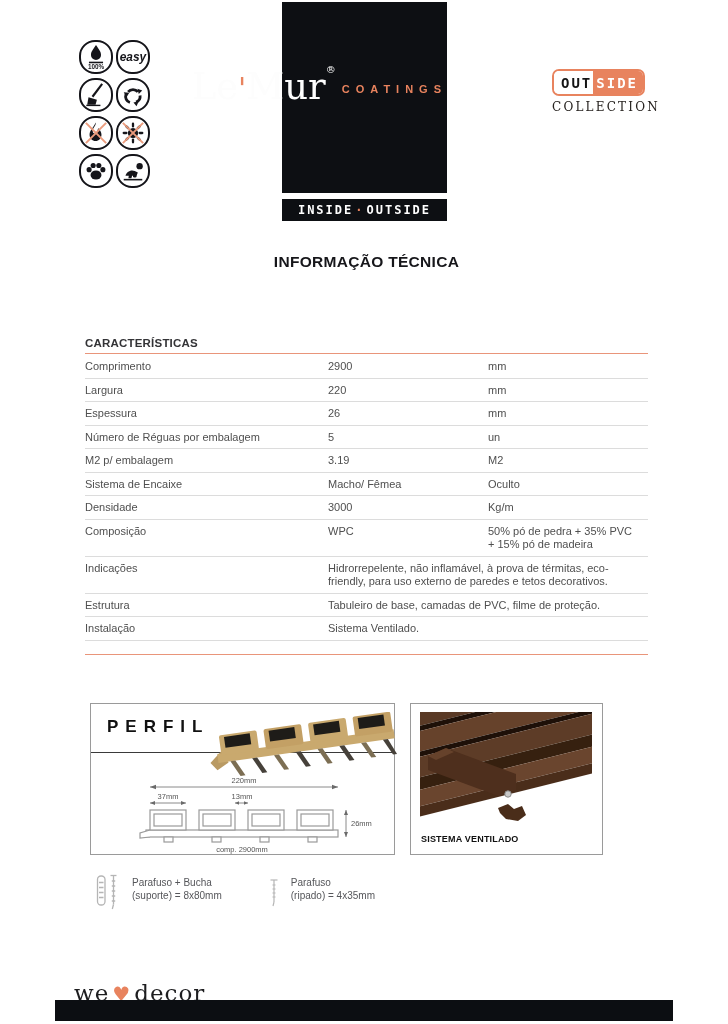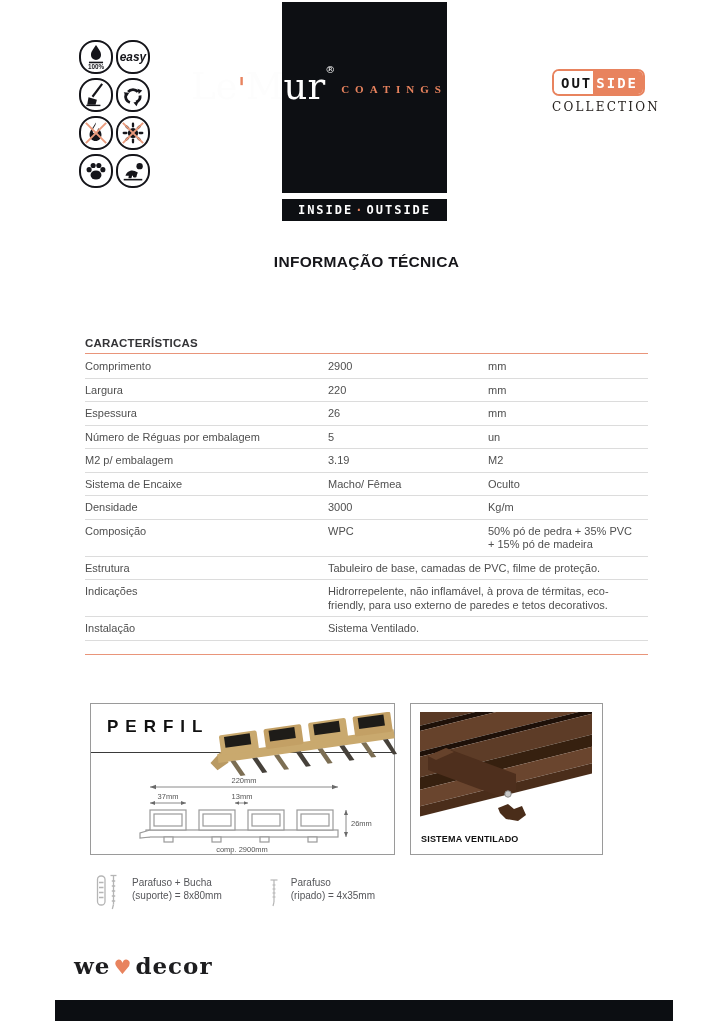--- a/index.html
+++ b/index.html
@@ -13,21 +13,21 @@
            display:flex; align-items:center; justify-content:center; background:#fff; }
   .badge svg { display:block; }
 
   
   .logo-box { position:absolute; left:282px; top:2px; width:165px; height:191px;
               background:#0d0f13; display:flex; flex-direction:row;
               align-items:center; justify-content:flex-end; padding-bottom:26px; }
   .lemur { font-family:"DejaVu Serif", serif; font-size:37px; color:#fdfdfd; line-height:1; white-space:nowrap; }
   .lemur .apos { color:#e8835e; font-size:30px; }
   .lemur .reg { font-size:10px; vertical-align:26px; color:#fdfdfd; }
-  .coatings { font-family:Liberation Serif, serif; font-size:11px; font-weight:bold;
+  .coatings { font-family:Liberation Sans, sans-serif; font-size:11px; font-weight:bold;
               letter-spacing:6px; padding-left:6px; color:#e8835e; margin-top:9px; }
   .logo-banner { position:absolute; left:282px; top:199px; width:165px; height:22px;
                  background:#0d0f13; display:flex; align-items:center; justify-content:center;
                  font-family:"DejaVu Sans Mono", monospace; font-weight:bold; font-size:12px;
                  color:#ffffff; letter-spacing:2px; }
   .logo-banner .dot { color:#e8835e; margin:0 2px; }
 
   
   .outside { position:absolute; left:552px; top:69px; width:100px; }
   .outside-pill { display:inline-flex; border:2.5px solid #e8835e; border-radius:7px; overflow:hidden;
@@ -72,22 +72,22 @@
                border:1px solid #9a9a9a; background:#fff; }
   .photo-svg { position:absolute; left:9px; top:8px; }
   .photo-label { position:absolute; left:10px; top:130px; font-size:9px; font-weight:bold; color:#101010; letter-spacing:0.2px; }
 
   
   .fasteners { position:absolute; left:95px; top:872px; display:flex; gap:46px; }
   .fastener { display:flex; gap:11px; align-items:flex-start; }
   .fastener-text { font-size:10px; color:#55565a; line-height:13px; padding-top:4px; }
 
   
-  .wedecor { position:absolute; left:74px; top:952px; font-family:"DejaVu Serif", serif;
-             font-size:23px; color:#1d1d1f; letter-spacing:1px;font-weight:bold; }
+  .wedecor { position:absolute; left:74px; top:980px; font-family:"DejaVu Serif", serif;
+             font-size:23px; color:#1d1d1f; letter-spacing:1px; }
   .wedecor .heart { color:#e8835e; font-size:20px; font-family:"DejaVu Sans", sans-serif; padding:0 3px; }
   .footer-bar { position:absolute; left:55px; top:1000px; width:618px; height:21px; background:#0c0e12; }
 
   svg text { font-family:"Liberation Sans", sans-serif; }
 </style>
 </head>
 <body>
 
 <div class="page">
 
@@ -227,26 +227,26 @@
             <td class="c-label">Densidade</td>
             <td class="c-value">3000</td>
             <td class="c-unit">Kg/m</td>
           </tr>
         <tr>
             <td class="c-label">Composição</td>
             <td class="c-value">WPC</td>
             <td class="c-unit">50% pó de pedra + 35% PVC + 15% pó de madeira</td>
           </tr>
         <tr>
+            <td class="c-label">Indicações</td>
+            <td class="c-value" colspan="2">Hidrorrepelente, não inflamável, à prova de térmitas, eco-friendly, para uso externo de paredes e tetos decorativos.</td>
+          </tr>
+        <tr>
             <td class="c-label">Estrutura</td>
             <td class="c-value" colspan="2">Tabuleiro de base, camadas de PVC, filme de proteção.</td>
-          </tr>
-        <tr>
-            <td class="c-label">Indicações</td>
-            <td class="c-value" colspan="2">Hidrorrepelente, não inflamável, à prova de térmitas, eco-friendly, para uso externo de paredes e tetos decorativos.</td>
           </tr>
         <tr>
             <td class="c-label">Instalação</td>
             <td class="c-value" colspan="2">Sistema Ventilado.</td>
           </tr>
       </tbody>
     </table>
   </div>
 
   <div class="schema-head">

